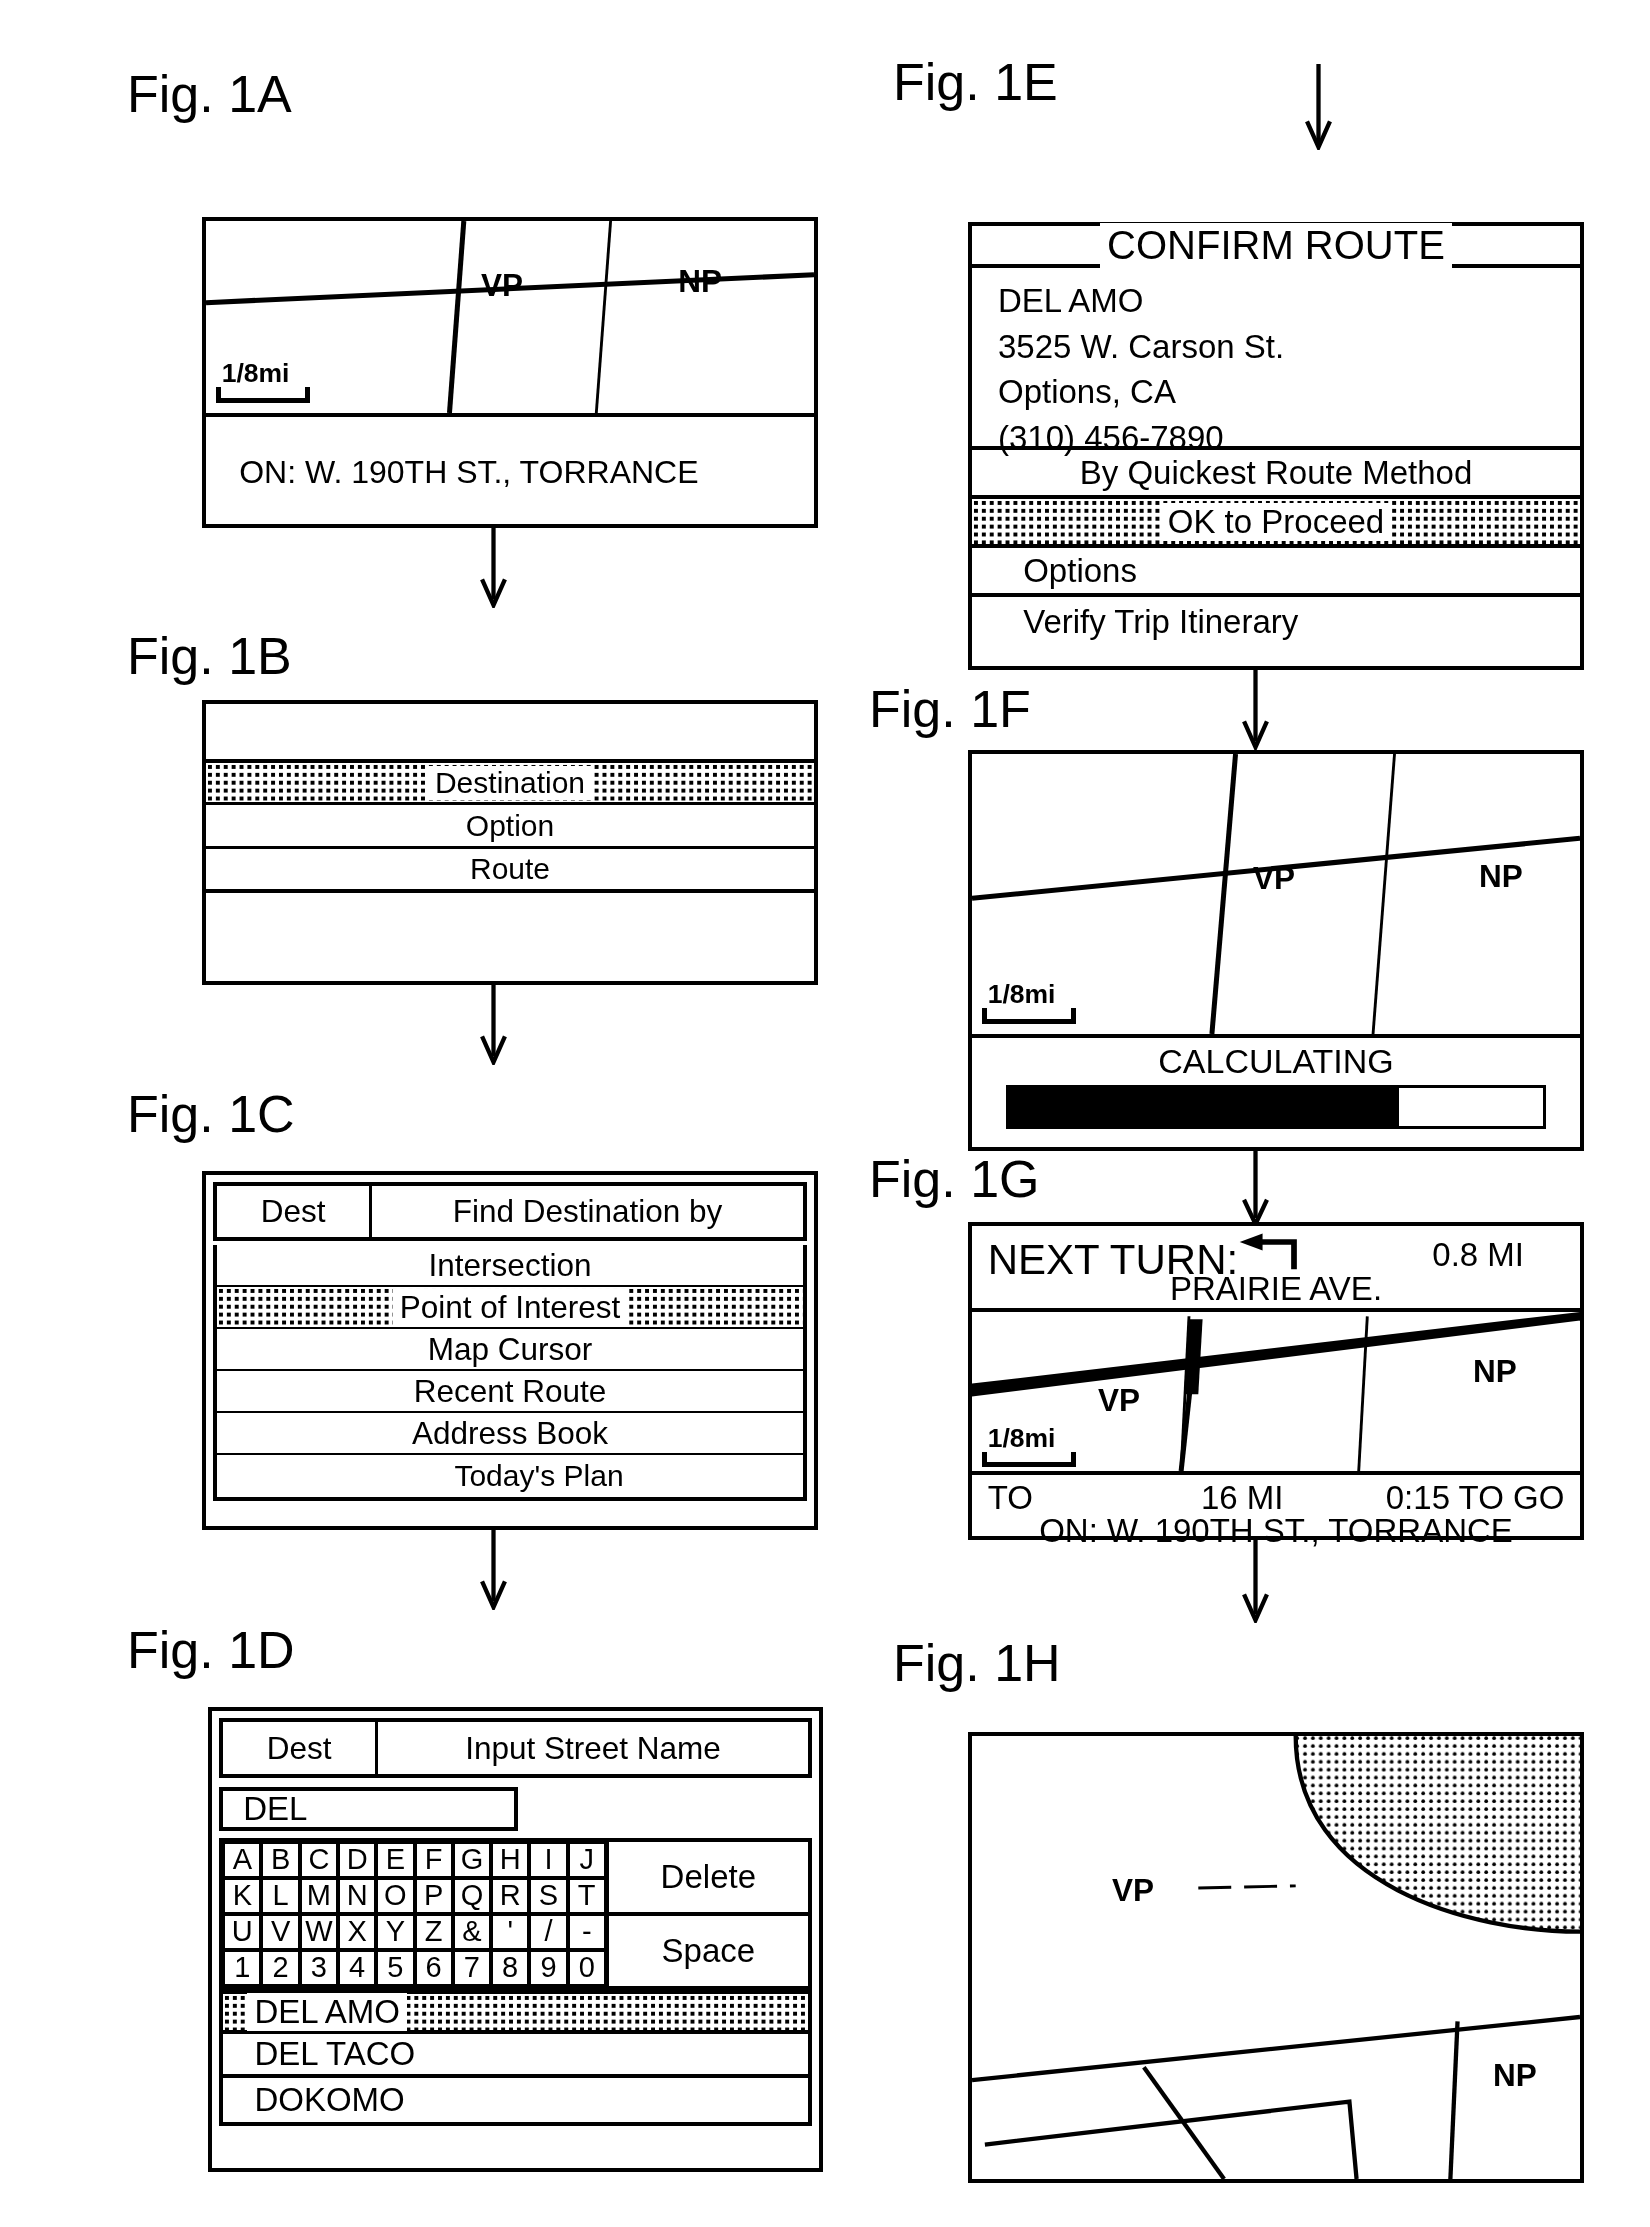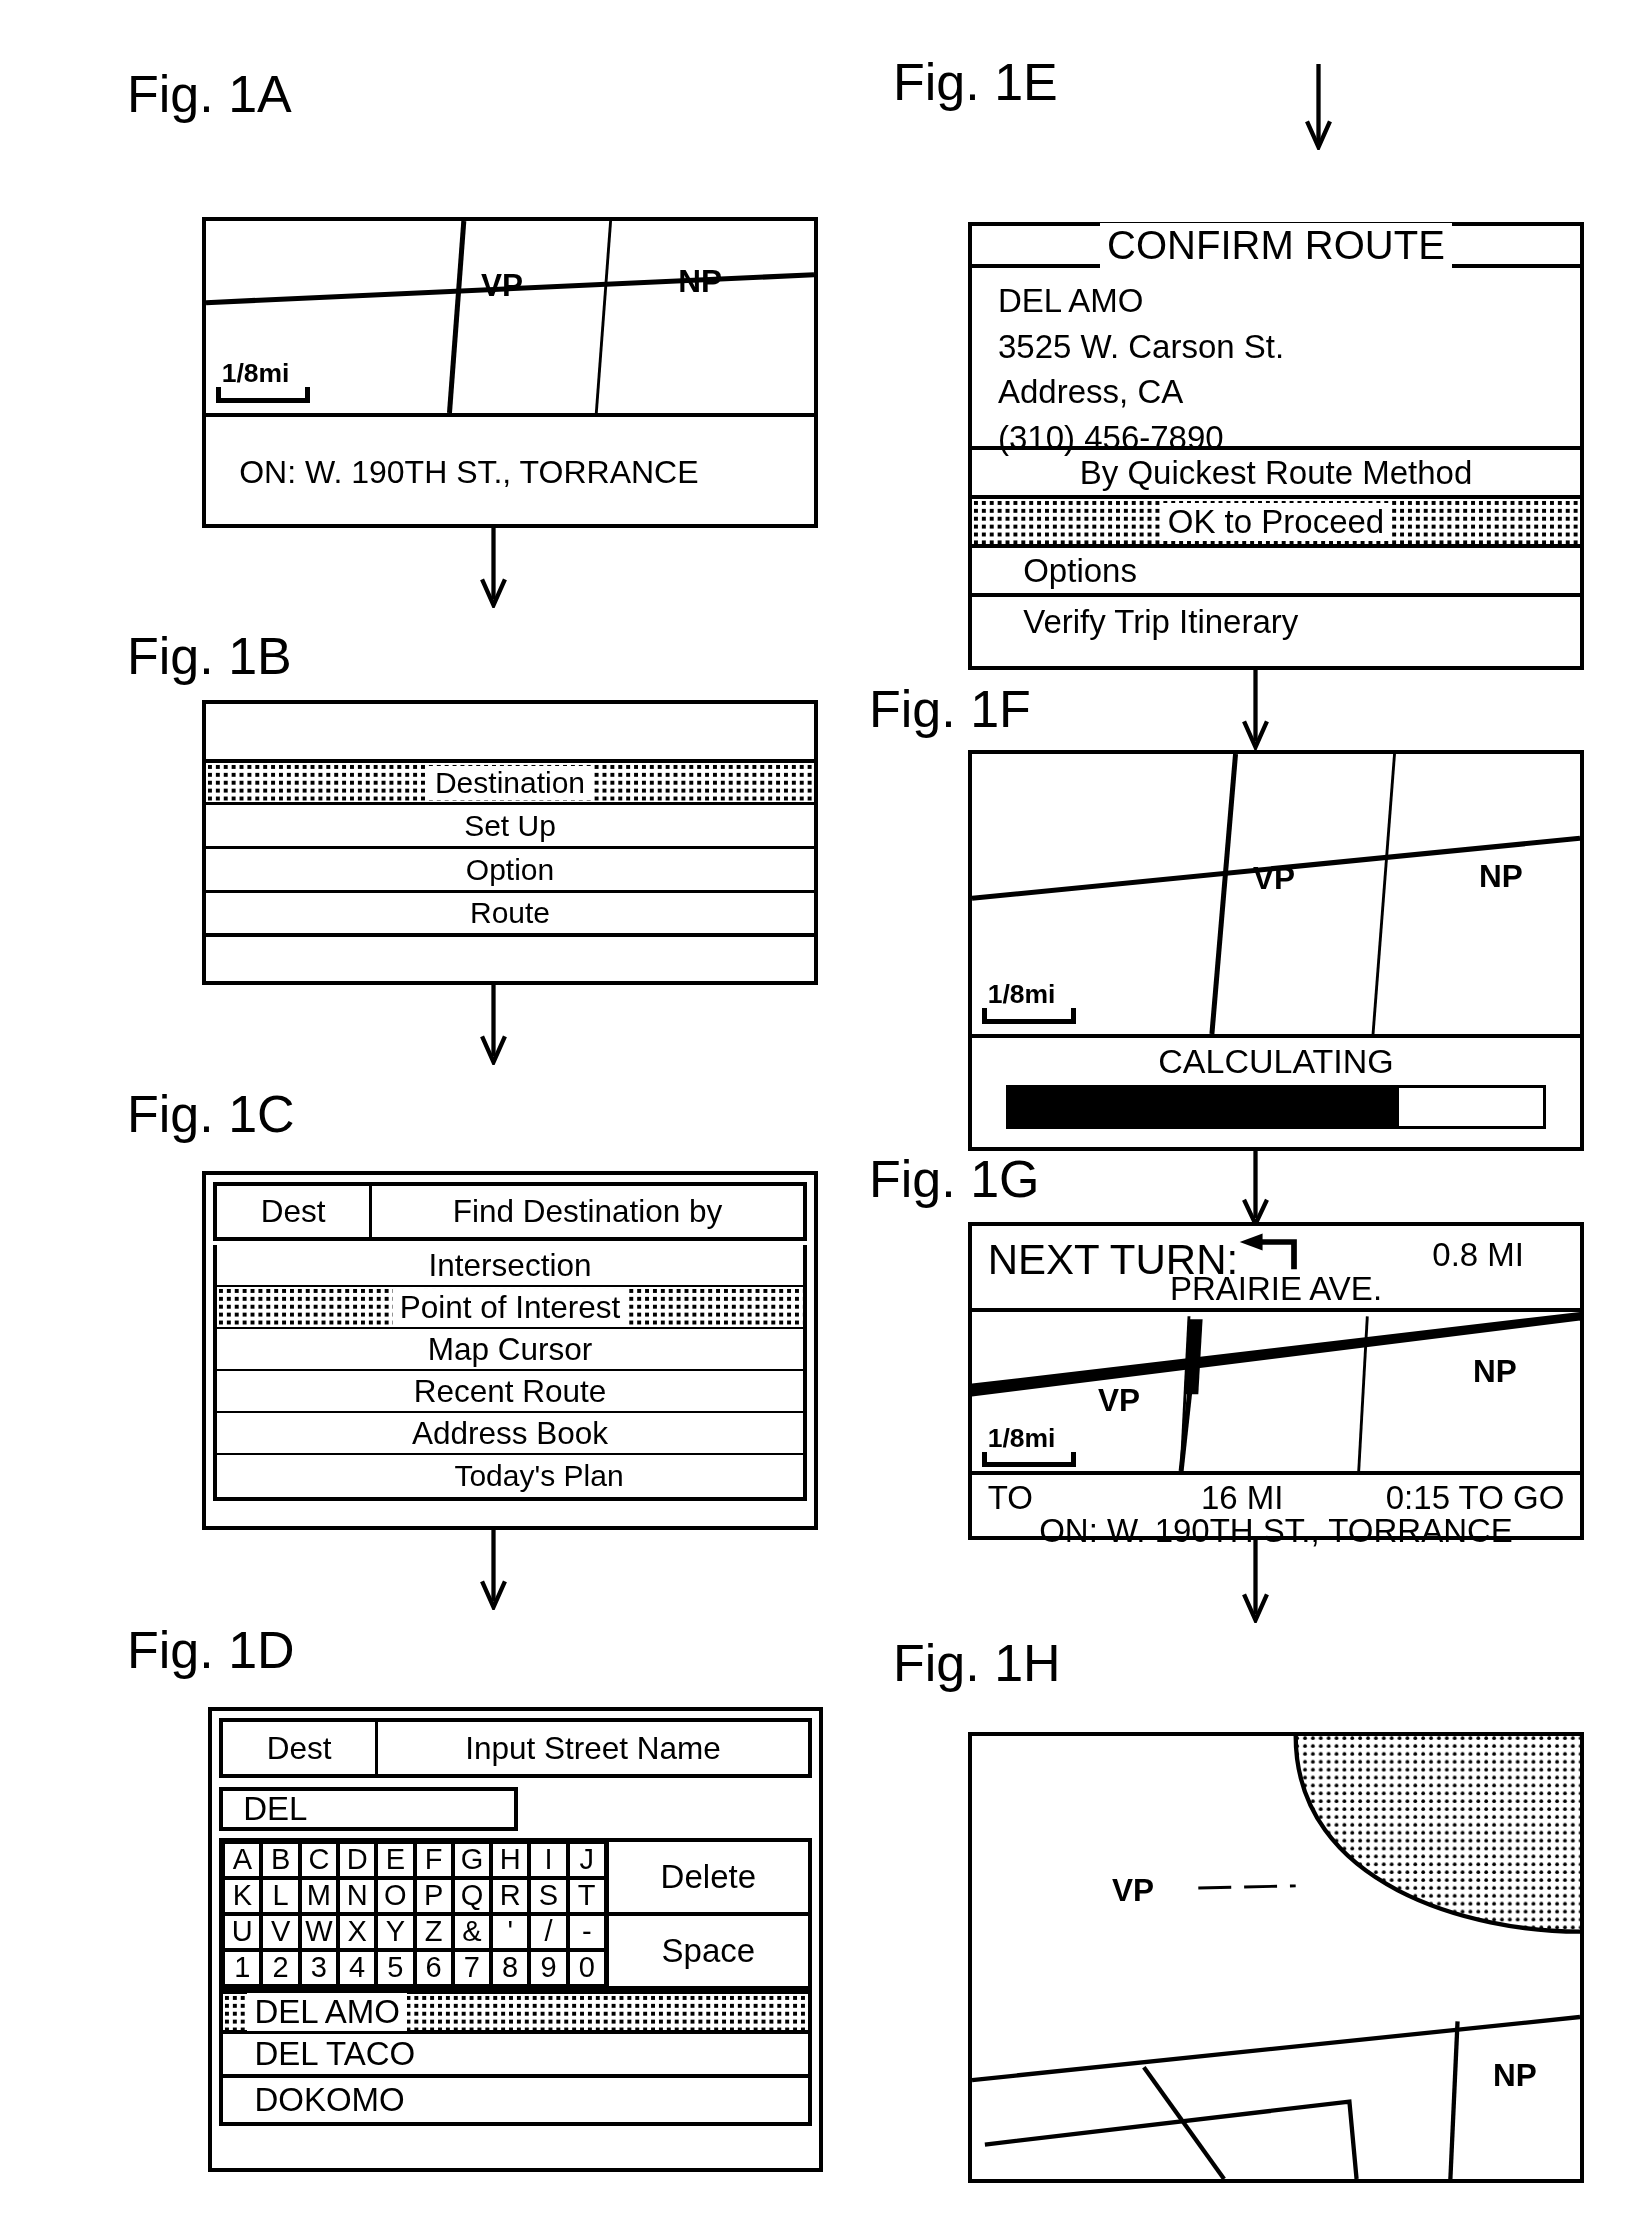--- a/index.html
+++ b/index.html
@@ -88,23 +88,20 @@
   </svg>
 </div>
 
 <div class="fignum" style="left:127px;top:630px;">Fig. 1B</div>
 <div class="panel" style="left:202px;top:700px;width:616px;height:285px;">
   <div style="height:55px;"></div>
   <div class="row hl" style="height:46px;border-top:4.3px solid #000;border-bottom:3.6px solid #000;">
     <span class="rowtxt">Destination</span>
   </div>
   <div class="row" style="height:44px;border-bottom:3.6px solid #000;">
-    <span class="rowtxt">Set Up</span>
-  </div>
-  <div class="row" style="height:44px;border-bottom:3.6px solid #000;">
     <span class="rowtxt">Option</span>
   </div>
   <div class="row" style="height:44px;border-bottom:4.3px solid #000;">
     <span class="rowtxt">Route</span>
   </div>
 </div>
 
 <div class="arrow" style="left:472px;top:985px;">
   <svg width="43" height="80" viewBox="0 0 60 112">
     <line x1="30" y1="0" x2="30" y2="100" stroke="#000" stroke-width="6"></line>
@@ -232,21 +229,21 @@
     <path d="M14 80 L30 116 L46 80" fill="none" stroke="#000" stroke-width="6"></path>
   </svg>
 </div>
 <div class="panel" style="left:968px;top:222px;width:616px;height:448px;">
   <div class="row" style="height:42px;font-size:40px;border-bottom:4.3px solid #000;">
     <span class="rowtxt">CONFIRM ROUTE</span>
   </div>
   <div style="padding:10px 0 7.2px 26px;font-size:33px;line-height:1.38;border-bottom:4.3px solid #000;height:182px;box-sizing:border-box;">
     <div>DEL AMO</div>
     <div>3525 W. Carson St.</div>
-    <div>Address, CA</div>
+    <div>Options, CA</div>
     <div>(310) 456-7890</div>
   </div>
   <div class="row" style="height:49px;border-bottom:4.3px solid #000;font-size:33px;">
     <span class="rowtxt">By Quickest Route Method</span>
     </div>
   <div class="row hl" style="height:49px;border-bottom:4.3px solid #000;font-size:33px;">
     <span class="rowtxt">OK to Proceed</span>
     </div>
   <div class="row" style="height:49px;border-bottom:4.3px solid #000;font-size:33px;justify-content:flex-start;padding-left:44px;">
     <span class="rowtxt">Options</span>

